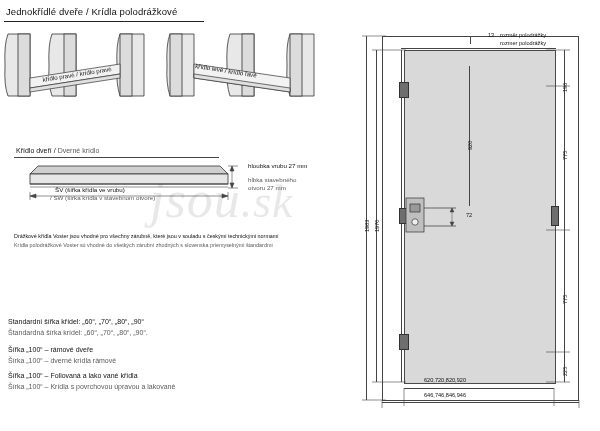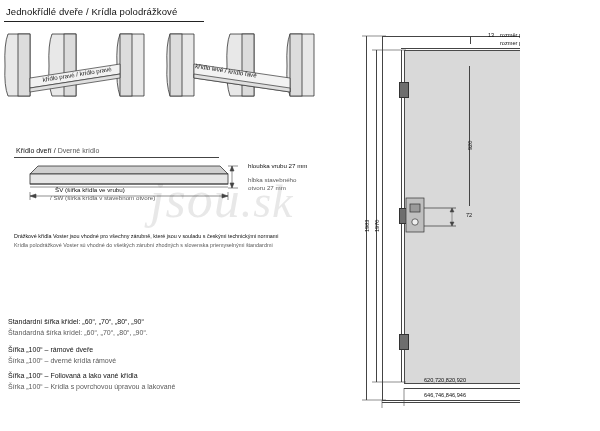--- a/index.html
+++ b/index.html
@@ -6,21 +6,21 @@
     margin: 0;
     padding: 0;
     background: #ffffff;
   }
   body {
     font-family: "Liberation Sans", sans-serif;
     color: #111;
   }
   #page {
     position: relative;
-    width: 520px;
+    width: 600px;
     height: 431px;
     overflow: hidden;
     background: #ffffff;
   }
   .ttl {
     position: absolute;
     left: 6px;
     top: 6px;
     font-size: 9.5px;
     color: #111;

